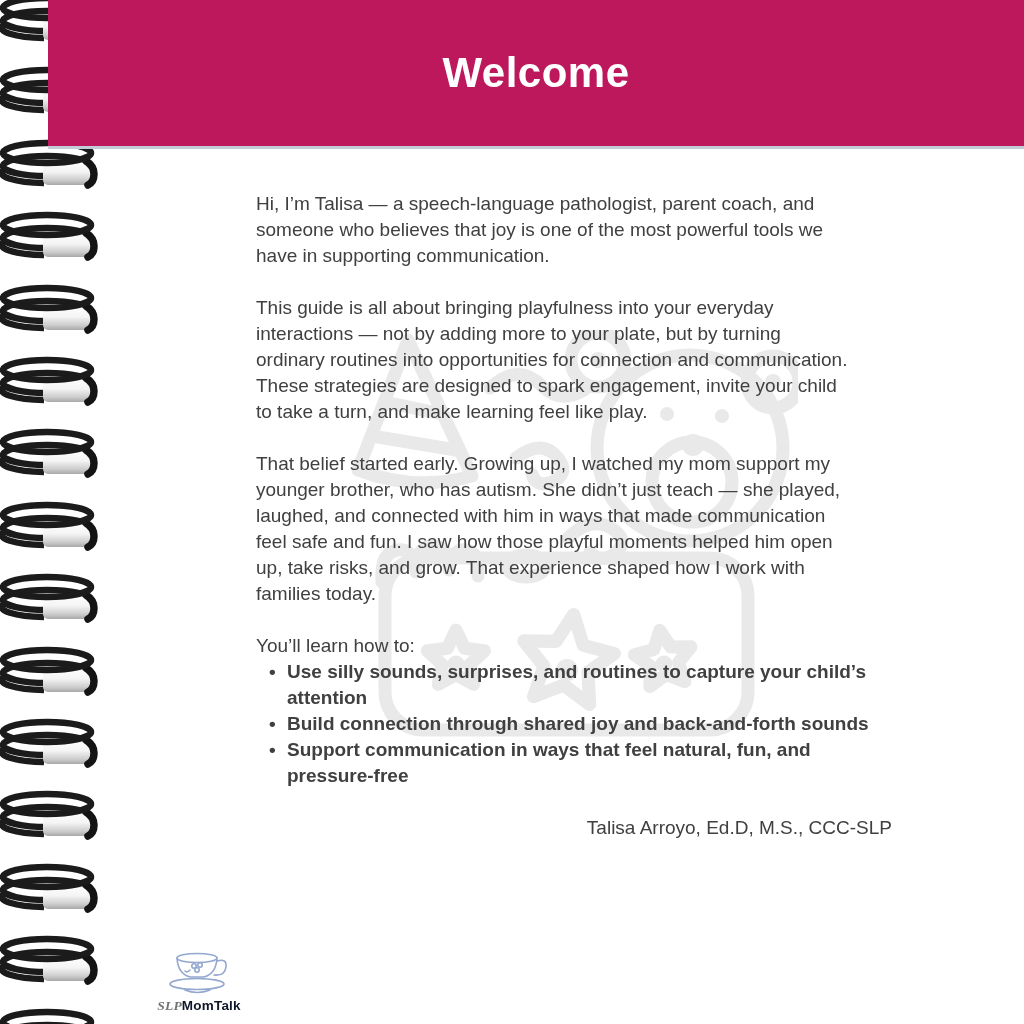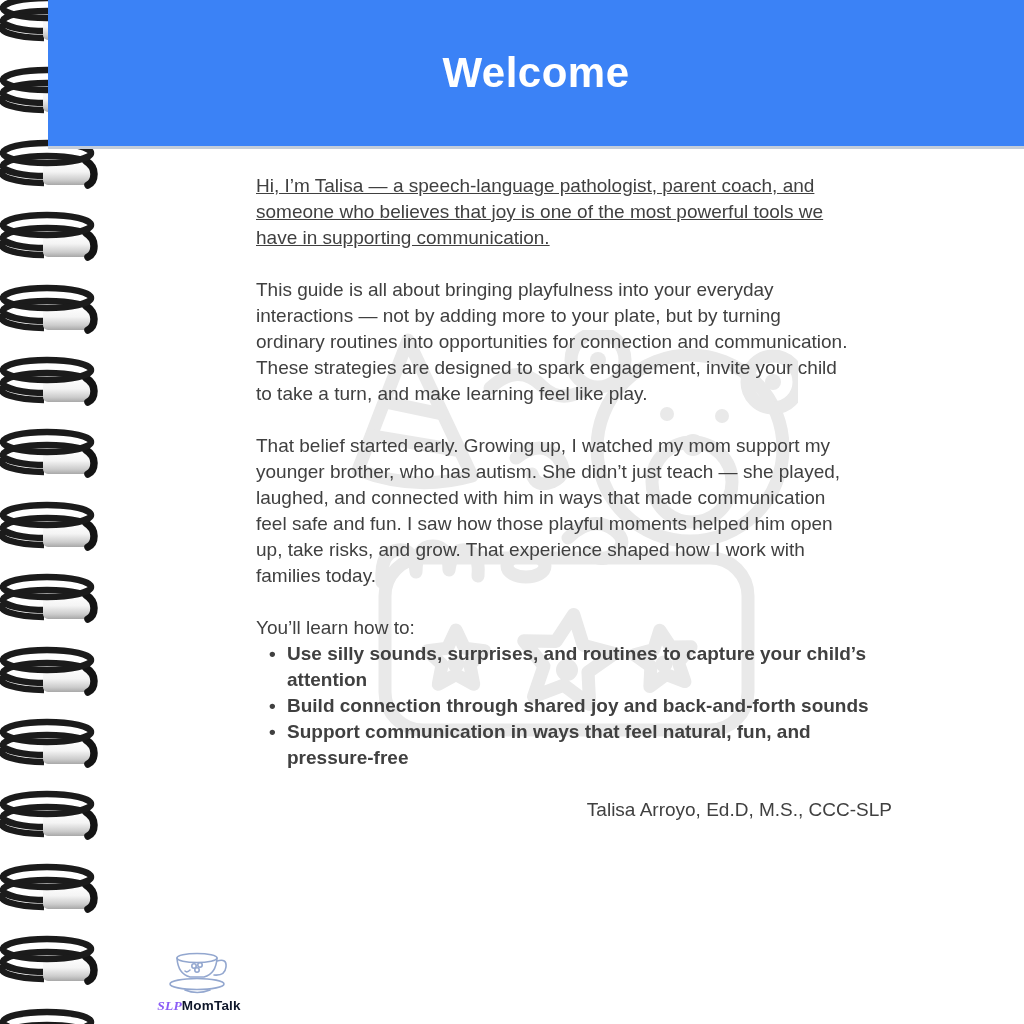--- a/index.html
+++ b/index.html
@@ -5,42 +5,42 @@
   html,body{margin:0;padding:0;background:#ffffff;}
   .page{position:relative;width:1024px;height:1024px;background:#ffffff;overflow:hidden;
         font-family:"Liberation Sans","DejaVu Sans",sans-serif;}
 
   
   .binding{position:absolute;left:0;top:0;z-index:1;}
   .ck{fill:none;stroke:#1b1b1b;stroke-width:6.5;}
   .ckc{fill:none;stroke:#141414;stroke-width:7.5;stroke-linecap:round;}
 
   
-  .banner{position:absolute;left:48px;right:0;top:0;height:146px;background:#3b82f6;
+  .banner{position:absolute;left:48px;right:0;top:0;height:146px;background:#be185d;
           border-bottom:3px solid #c3cdda;z-index:2;display:flex;align-items:center;justify-content:center;}
   .banner h1{margin:0;color:#ffffff;font-size:42px;font-weight:bold;letter-spacing:0.5px;}
 
   
   .watermark{position:absolute;left:330px;top:330px;z-index:1;}
 
   
   .content{position:absolute;left:256px;top:149px;width:636px;z-index:3;color:#404040;
            font-size:19px;line-height:26px;}
   .content p{margin:0 0 26px 0;white-space:pre-line;}
-  .content p.first{margin-top:24px;text-decoration:underline;}
+  .content p.first{margin-top:42px;}
   .content p.list-intro{margin-bottom:0;}
   .content ul{list-style:none;margin:0 0 26px 0;padding:0;}
   .content li{position:relative;padding-left:31px;white-space:pre-line;font-weight:bold;}
   .content li::before{content:"\2022";position:absolute;left:13px;top:0;color:#404040;}
   .content p.signature{margin-bottom:0;text-align:right;}
 
   
   .logo{position:absolute;left:138px;top:946px;width:122px;text-align:center;z-index:3;}
   .logo-text{font-size:13.5px;line-height:15px;letter-spacing:0.2px;}
-  .logo-slp{font-family:"Liberation Serif","DejaVu Serif",serif;font-style:italic;font-weight:600;color:#8b5cf6;}
+  .logo-slp{font-family:"Liberation Serif","DejaVu Serif",serif;font-style:italic;font-weight:600;color:#737373;}
   .logo-momtalk{font-weight:700;color:#0f172a;}
 </style>
 </head>
 <body>
 
 <div class="page">
 
   <svg class="binding" width="100" height="1024" viewBox="0 0 100 1024" aria-hidden="true">
     <defs>
       <linearGradient id="shine" x1="0" y1="0" x2="0" y2="1">

